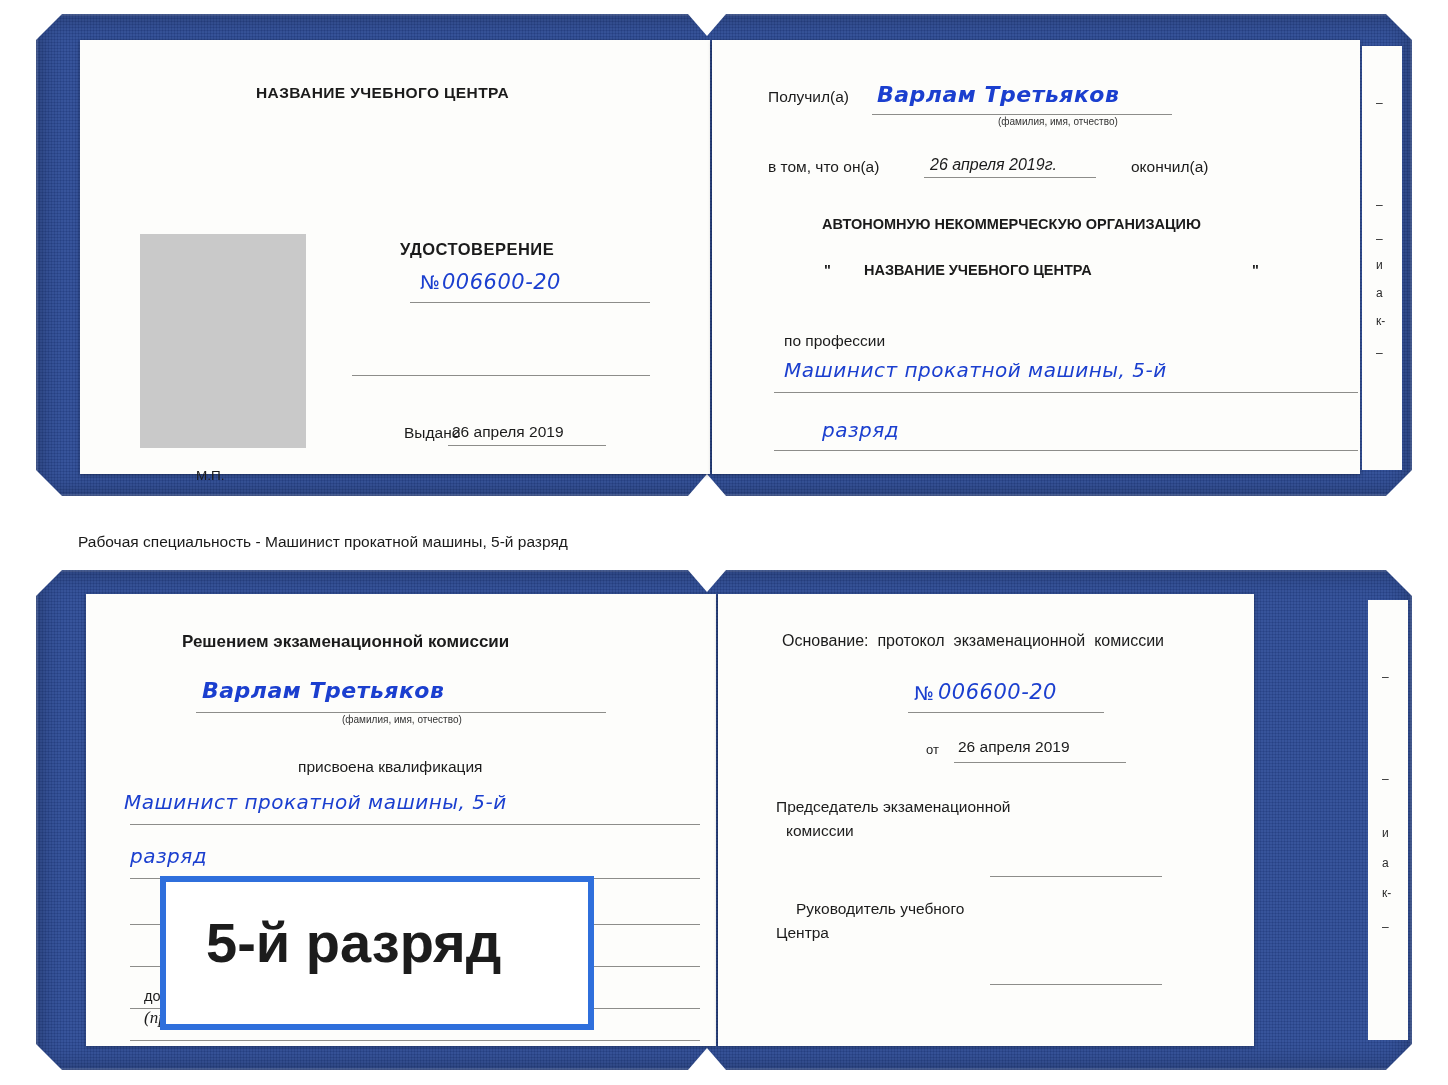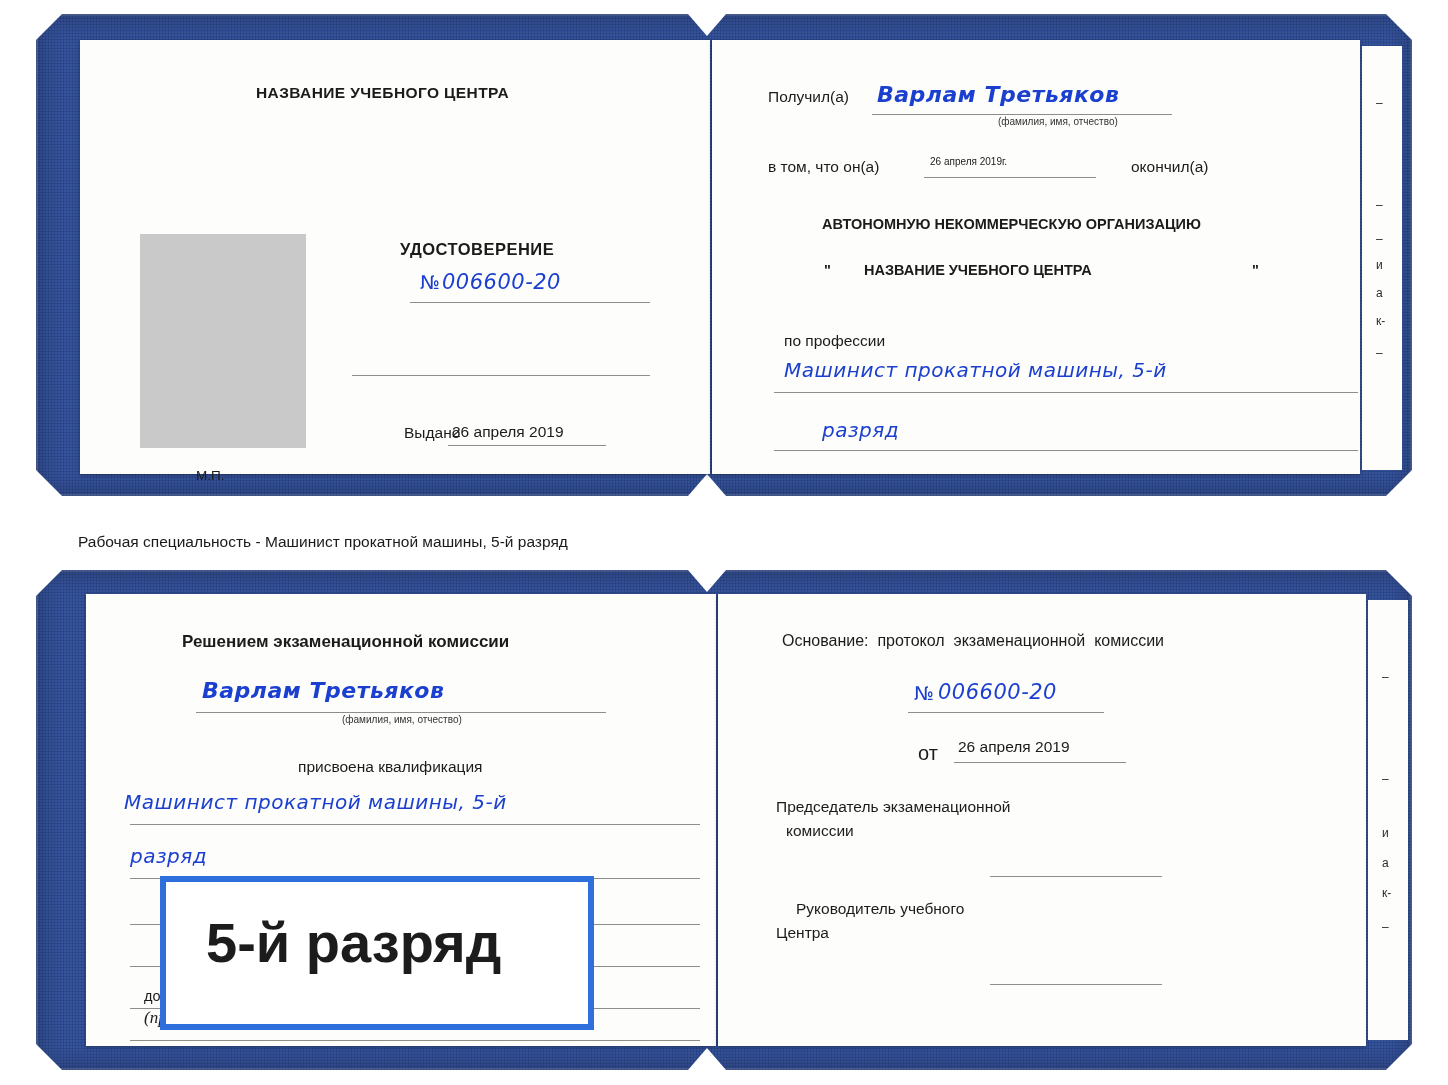--- a/index.html
+++ b/index.html
@@ -157,21 +157,21 @@
   </div>
 
   <div class="page" style="left:676px; top:26px; width:648px; height:434px;">
 
     <span class="t printed" style="left:56px; top:48px; font-size:15.5px;">Получил(а)</span>
     <span class="t hand" style="left:165px; top:42px; font-size:22px; font-weight:bold;">Варлам Третьяков</span>
     <div class="rule" style="left:160px; top:74px; width:300px;"></div>
     <span class="t printed caption-small" style="left:286px; top:76px;">(фамилия, имя, отчество)</span>
 
     <span class="t printed" style="left:56px; top:118px; font-size:15.5px;">в том, что он(а)</span>
-    <span class="t printed" style="left:218px; top:116px; font-size:10px; ">26 апреля 2019г.</span>
+    <span class="t printed" style="left:218px; top:116px; font-size:16px; font-style:italic;">26 апреля 2019г.</span>
     <div class="rule" style="left:212px; top:137px; width:172px;"></div>
     <span class="t printed" style="left:402px; top:118px; font-size:15.5px;margin-left:17px;">окончил(а)</span>
 
     <span class="t printed b" style="left:110px; top:176px; font-size:14.5px;">АВТОНОМНУЮ НЕКОММЕРЧЕСКУЮ ОРГАНИЗАЦИЮ</span>
     <span class="t printed b" style="left:112px; top:222px; font-size:14.5px;">"</span>
     <span class="t printed b" style="left:152px; top:222px; font-size:14.5px;">НАЗВАНИЕ УЧЕБНОГО ЦЕНТРА</span>
     <span class="t printed b" style="left:540px; top:222px; font-size:14.5px;">"</span>
 
     <span class="t printed" style="left:72px; top:292px; font-size:15.5px;">по профессии</span>
 
@@ -226,28 +226,28 @@
     <div class="rule" style="left:44px; top:330px; width:570px;"></div>
     <div class="rule" style="left:44px; top:372px; width:570px;"></div>
 
     <span class="t printed" style="left:58px; top:394px; font-size:14.5px;">допускается к</span>
     <span class="t ital-black" style="left:190px; top:392px; font-size:17px;">работе согласно должностным</span>
     <div class="rule" style="left:44px; top:414px; width:570px;"></div>
     <span class="t ital-black" style="left:58px; top:414px; font-size:17px;">(производственным) инструкциям</span>
     <div class="rule" style="left:44px; top:446px; width:570px;"></div>
   </div>
 
-  <div class="page" style="left:682px; top:24px; width:648px; height:452px;">
+  <div class="page" style="left:682px; top:24px; width:536px; height:452px;">
     <span class="t printed" style="left:64px; top:38px; font-size:16px;">Основание:  протокол  экзаменационной  комиссии</span>
 
     <span class="t hand" style="left:196px; top:88px; font-size:19px; font-style:normal;">№</span>
     <span class="t hand" style="left:220px; top:86px; font-size:21px;">006600-20</span>
     <div class="rule" style="left:190px; top:118px; width:196px;"></div>
 
-    <span class="t printed" style="left:200px; top:148px; font-size:20px;">от</span>
+    <span class="t printed" style="left:208px; top:148px; font-size:13px;">от</span>
     <span class="t printed" style="left:240px; top:144px; font-size:15.5px;">26 апреля 2019</span>
     <div class="rule" style="left:236px; top:168px; width:172px;"></div>
 
     <span class="t printed" style="left:58px; top:204px; font-size:15.5px;">Председатель экзаменационной</span>
     <span class="t printed" style="left:58px; top:228px; font-size:15.5px;margin-left:10px;">комиссии</span>
     <div class="rule" style="left:272px; top:282px; width:172px;"></div>
 
     <span class="t printed" style="left:58px; top:306px; font-size:15.5px;margin-left:20px;">Руководитель учебного</span>
     <span class="t printed" style="left:58px; top:330px; font-size:15.5px;">Центра</span>
     <div class="rule" style="left:272px; top:390px; width:172px;"></div>

